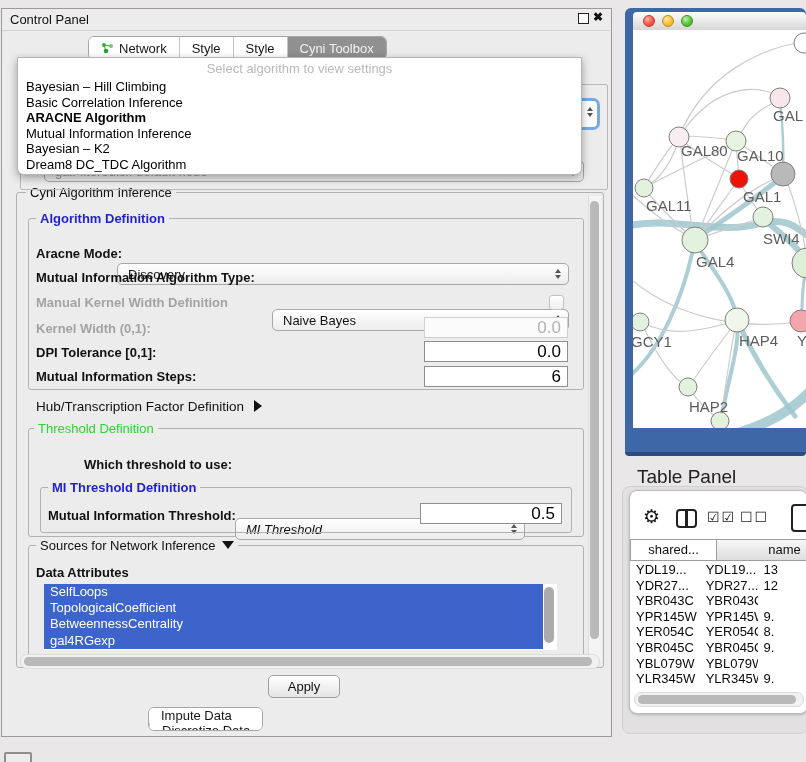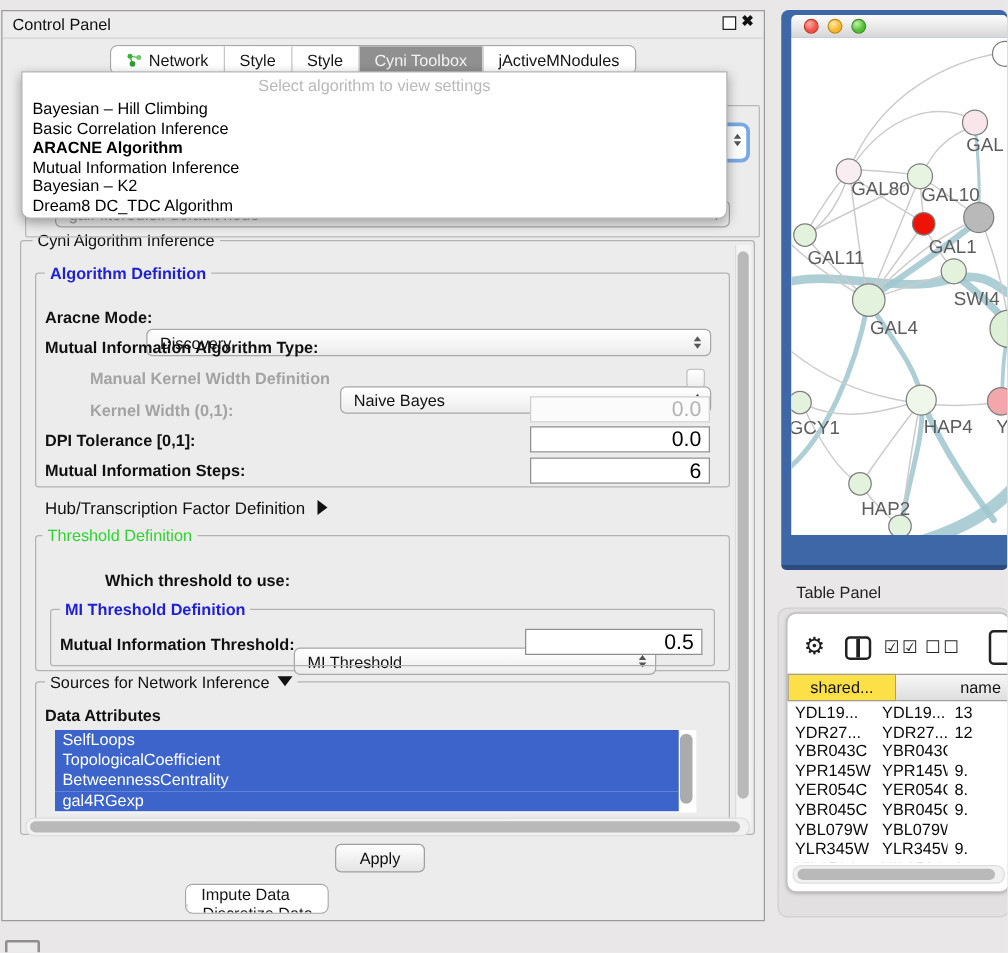--- a/index.html
+++ b/index.html
@@ -34,21 +34,21 @@
   .frag-combo{left:44px;top:160px;width:540px;height:24px;z-index:6;}
 
   
   .gbox{border:1px solid #b2b2b2;border-radius:3px;}
   .legend{position:absolute;background:#ececec;padding:0 4px;font-size:13px;line-height:13px;}
   .leg-black{color:#111;}
   .leg-blue{color:#1f1fd4;font-weight:bold;}
   .leg-green{color:#2fd42f;}
 
   .lab{font-size:13px;font-weight:bold;color:#111;white-space:nowrap;}
-  .lab.dis{color:#a3a3a3;margin-left:36px;}
+  .lab.dis{color:#a3a3a3;}
 
   .combo{position:relative;height:22px;border:1px solid #a8a8a8;border-radius:5px;background:linear-gradient(#ffffff,#ececec);font-size:13px;color:#111;line-height:22px;padding-left:10px;box-sizing:border-box;}
   .combo .spin{position:absolute;right:7px;top:50%;transform:translateY(-50%);display:flex;flex-direction:column;gap:2px;}
   .tri-u{width:0;height:0;border-left:3.5px solid transparent;border-right:3.5px solid transparent;border-bottom:4.5px solid #555;}
   .tri-d{width:0;height:0;border-left:3.5px solid transparent;border-right:3.5px solid transparent;border-top:4.5px solid #555;}
 
   .field{font-size:17px;text-align:right;padding-right:6px;line-height:20px;background:#fff;border:1px solid #8f8f8f;box-sizing:border-box;color:#000;}
   .field.dis{border:1px solid #cfcfcf;background:#fbfbfb;color:#b3b3b3;}
 
   .checkbox{width:13px;height:13px;border:1px solid #c2c2c2;border-radius:3px;background:linear-gradient(#ffffff,#eeeeee);}
@@ -73,32 +73,32 @@
   
   .netframe{left:625px;top:8px;width:181px;height:444px;background:#3d67a6;border-radius:6px 6px 4px 4px;border-bottom:4px solid #2c4c80;}
   .net-titlebar{left:633px;top:12px;width:173px;height:18px;background:linear-gradient(#fdfdfd,#d6d6d6);border-radius:4px 4px 0 0;}
   .tl{width:12px;height:12px;border-radius:50%;top:15px;}
   .tl-red{left:643px;background:radial-gradient(circle at 35% 30%,#ffb0a8,#ee5148 60%);border:1px solid #c0392b;box-sizing:border-box;}
   .tl-yellow{left:662px;background:radial-gradient(circle at 35% 30%,#ffe9a8,#f6b82e 60%);border:1px solid #c08a12;box-sizing:border-box;}
   .tl-green{left:681px;background:radial-gradient(circle at 35% 30%,#c1f3a8,#52bd35 60%);border:1px solid #3d8f23;box-sizing:border-box;}
   .netcanvas{left:633px;top:30px;width:173px;height:398px;background:#fff;overflow:hidden;}
 
   
-  .tp-title{left:637px;top:466px;font-size:13px;color:#222;}
+  .tp-title{left:637px;top:466px;font-size:19px;color:#222;}
   .tp-back{left:622px;top:486px;width:184px;height:246px;background:#e2e0e0;border:1px solid #d0d0d0;border-radius:8px;}
   .tp-card{left:629px;top:490px;width:177px;height:222px;background:#fff;border:1px solid #bdbdbd;border-radius:8px;box-shadow:0 1px 3px rgba(0,0,0,.2);}
   .gear{left:643px;top:505px;font-size:19px;color:#1a1a1a;}
   .colicon{left:676px;top:509px;width:17px;height:15px;border:2.5px solid #222;border-radius:4px;}
   .colicon div{position:absolute;left:7px;top:0;width:2.5px;height:15px;background:#222;}
   .checks{left:707px;top:509px;font-size:14px;color:#222;letter-spacing:2px;}
   .particon{left:791px;top:504px;width:24px;height:24px;border:2.5px solid #222;border-radius:4px;}
   .thead{left:630px;top:539px;display:flex;height:22px;}
   .th{box-sizing:border-box;border:1px solid #9e9e9e;border-left:none;font-size:13px;color:#111;text-align:center;line-height:20px;overflow:hidden;white-space:nowrap;}
   .th:first-child{border-left:1px solid #9e9e9e;}
-  .th.selcol{background:#fde047;}
+  .th.selcol{background:#ffffff;}
   .th.normcol{background:linear-gradient(#f7f7f7,#dedede);}
   .trow{display:flex;height:15.6px;font-size:13px;color:#0a0a0a;}
   .td{box-sizing:border-box;padding-left:6px;overflow:hidden;white-space:nowrap;}
 
   .neticon svg{display:block;}
 </style>
 </head>
 <body>
 
 <div class="stage">
@@ -124,23 +124,20 @@
       </div>
       <div class="seg">
         <span>Style</span>
       </div>
       <div class="seg">
         <span>Style</span>
       </div>
       <div class="seg sel">
         <span>Cyni Toolbox</span>
       </div>
-      <div class="seg">
-        <span>jActiveMNodules</span>
-      </div>
     </div>
 
   <div class="abs frag-box"></div>
   <div class="abs frag-combo-focus">
     <span class="spin" style="position:absolute;right:4px;top:6px;display:flex;flex-direction:column;gap:2px;">
         <i class="tri-u"></i>
         <i class="tri-d"></i>
       </span>
   </div>
   <div class="abs frag-combo combo" style="color:#9a9a9a;">
@@ -203,21 +200,21 @@
   <div class="abs field" style="left:424px;top:366px;width:144px;height:21px;">6</div>
 
   <div class="abs plain13" style="left:36px;top:399px;font-size:13.5px;">
     <span>Hub/Transcription Factor Definition</span><span class="tri-right"></span>
   </div>
 
   <div class="abs gbox" style="left:28px;top:428px;width:554px;height:107px;"></div>
   <div class="abs legend leg-green" style="left:34px;top:422px;">Threshold Definition</div>
 
   <div class="abs lab" style="left:84px;top:457px;">Which threshold to use:</div>
-  <div class="abs combo" style="left:235px;top:452px;width:290px;">
+  <div class="abs combo" style="left:235px;top:452px;width:290px;font-style:italic;">
     <span>MI Threshold</span>
     <span class="spin">
         <i class="tri-u"></i>
         <i class="tri-d"></i>
       </span>
   </div>
 
   <div class="abs gbox" style="left:40px;top:487px;width:530px;height:44px;"></div>
   <div class="abs legend leg-blue" style="left:48px;top:481px;">MI Threshold Definition</div>
   <div class="abs lab" style="left:48px;top:508px;">Mutual Information Threshold:</div>

